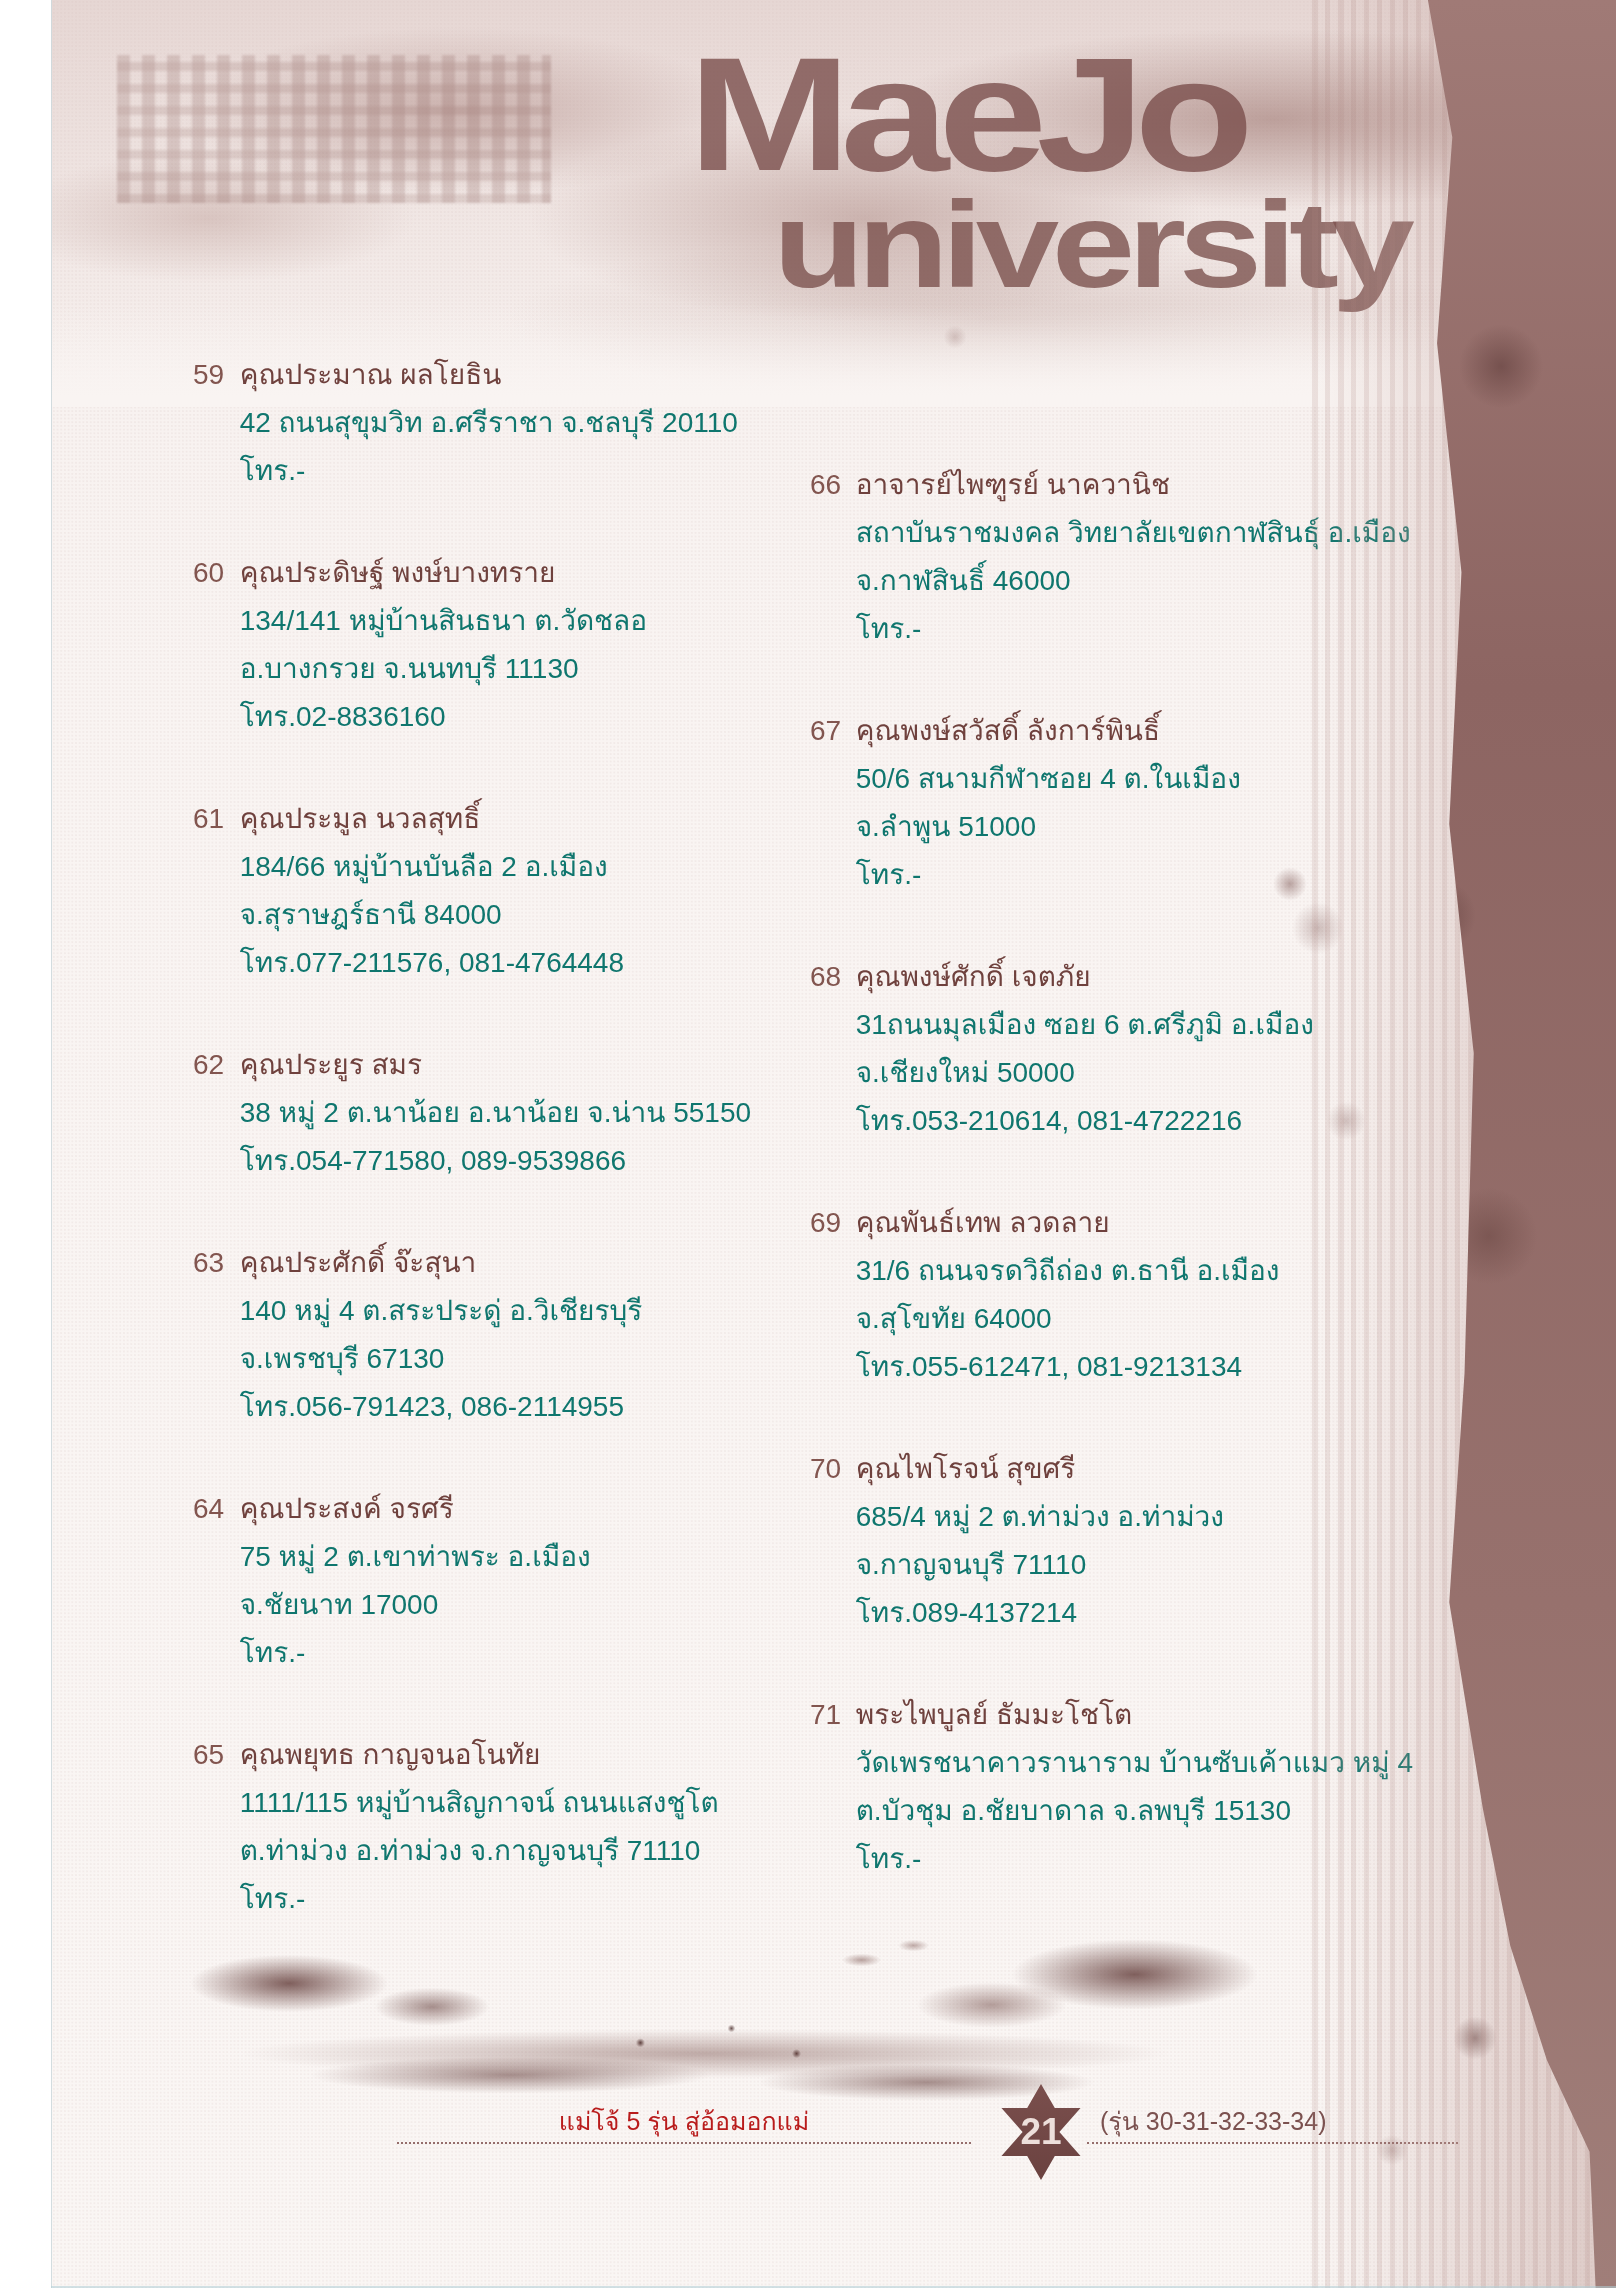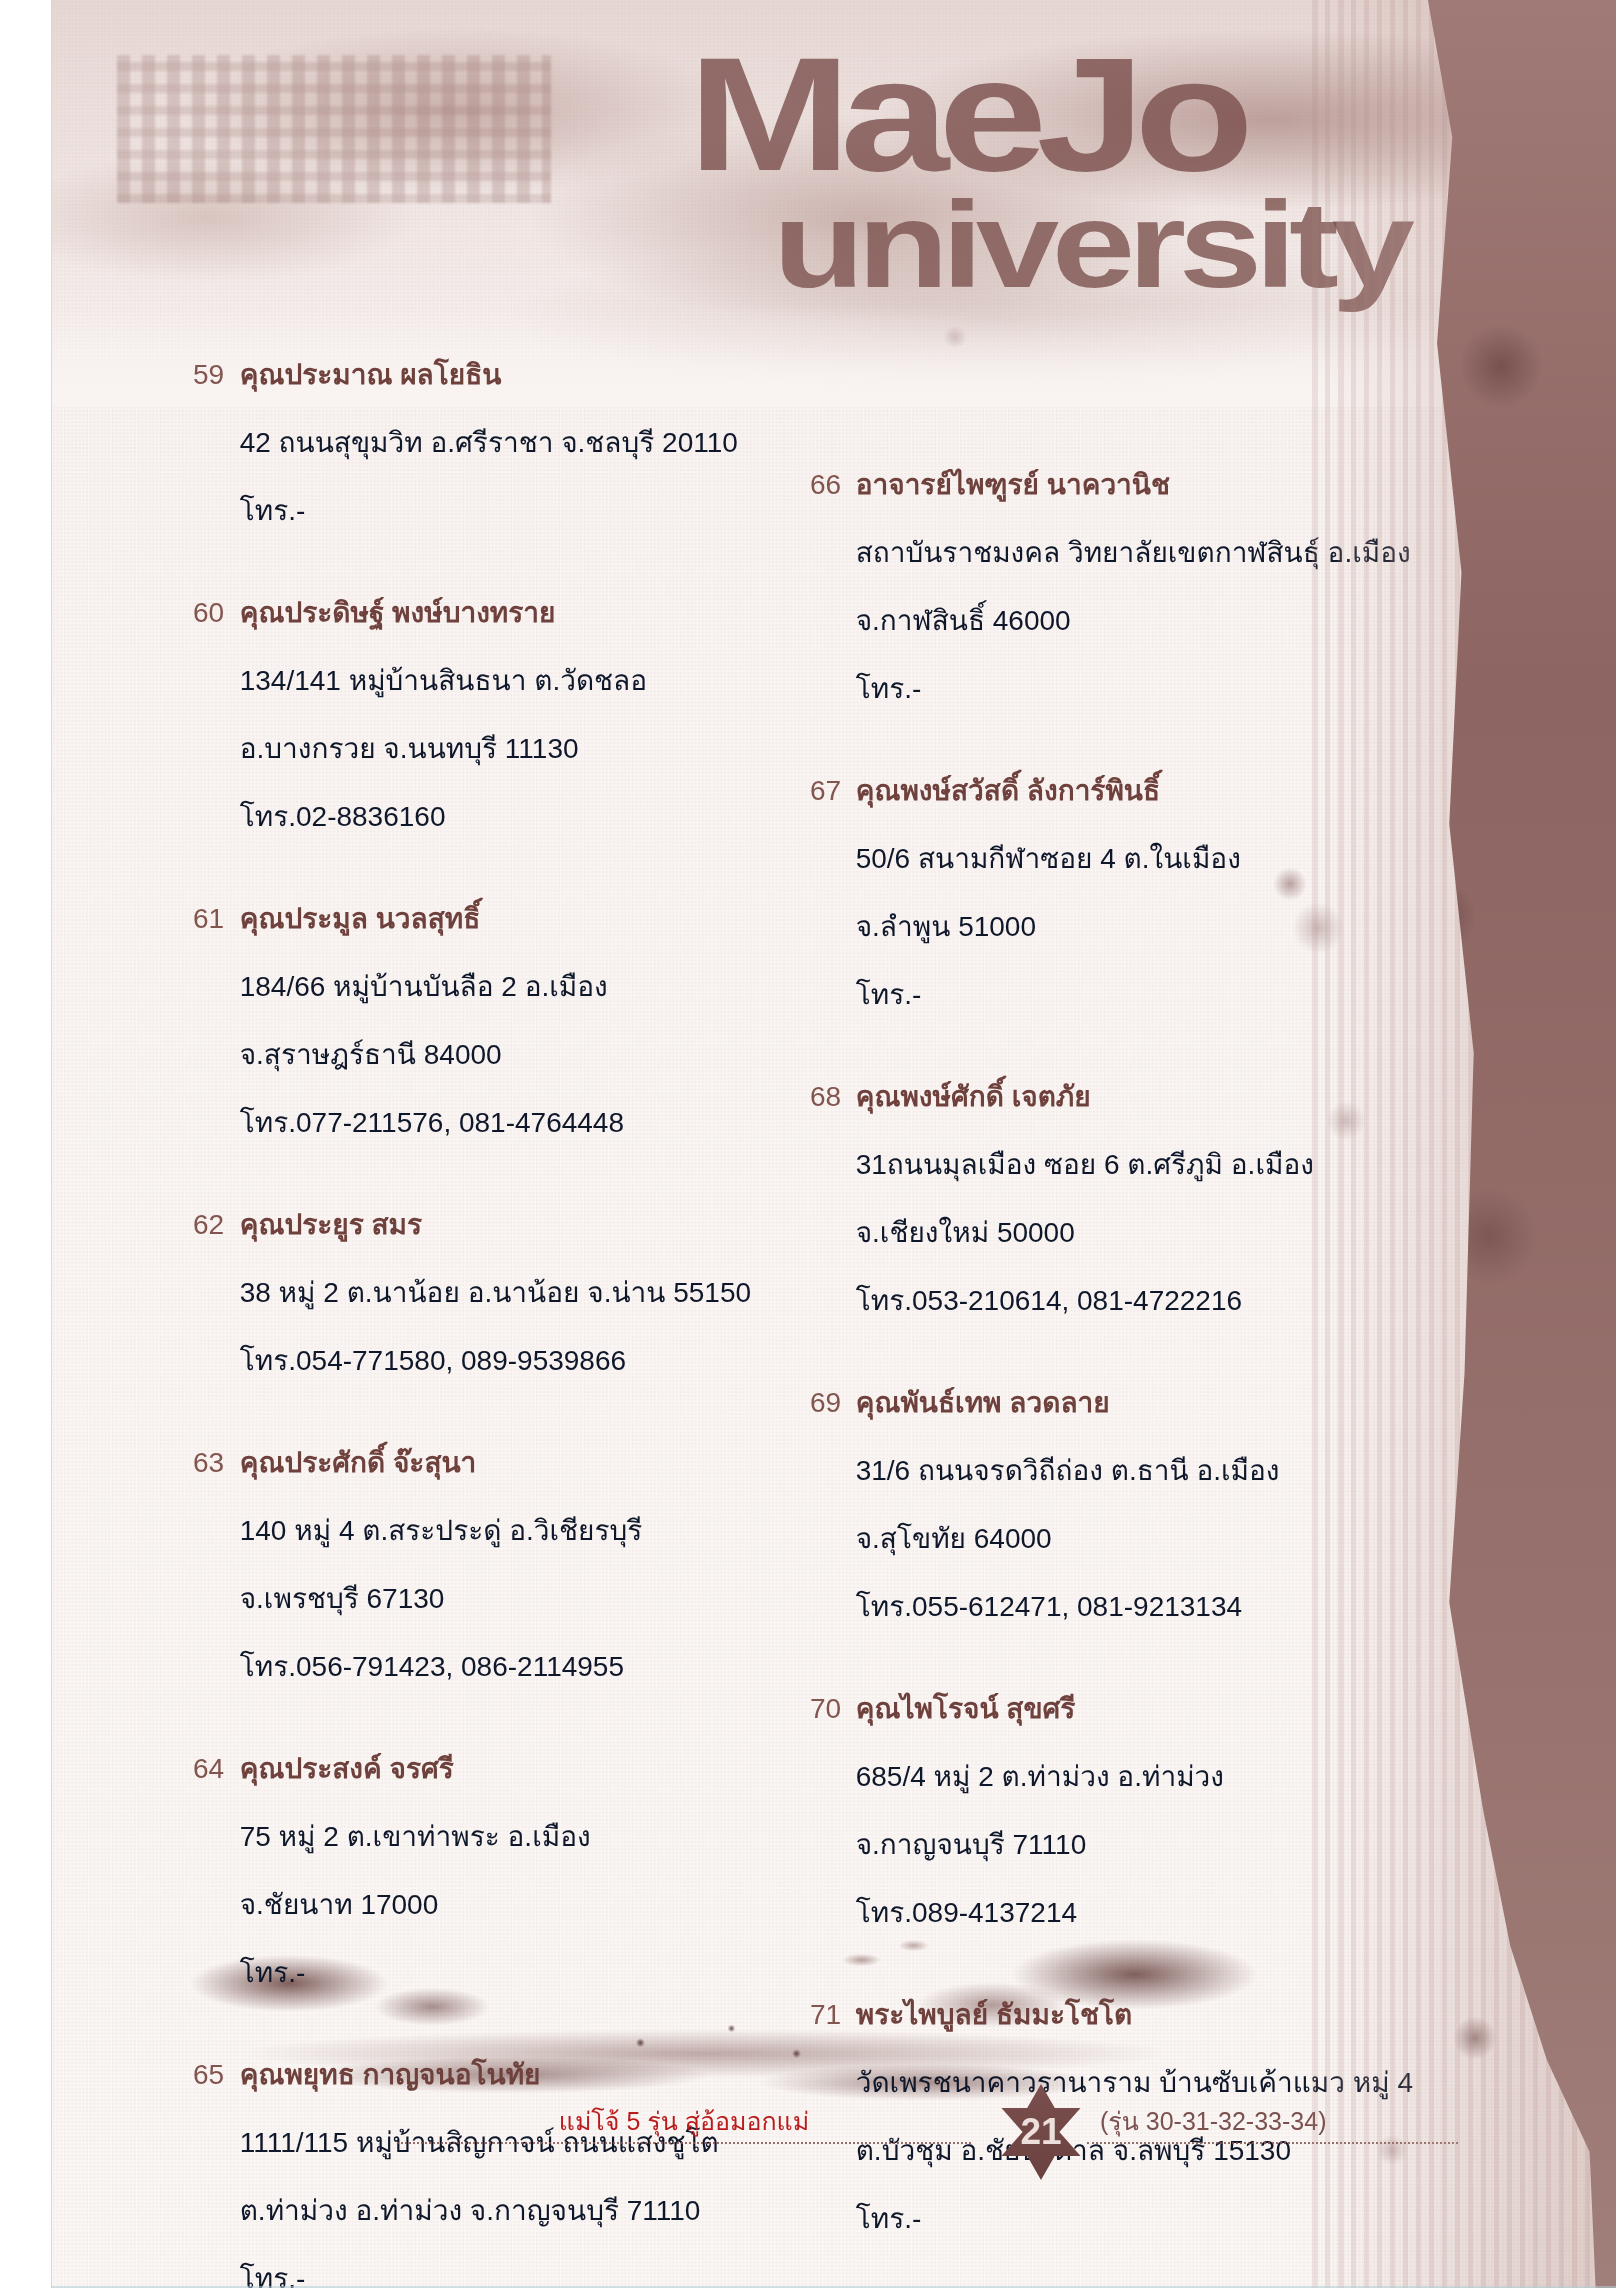--- a/index.html
+++ b/index.html
@@ -101,22 +101,22 @@
   }
   
   .col{position:absolute;z-index:4;font-size:28px;line-height:48px;}
   .col-left{left:129px;top:351px;width:688px;}
   .col-right{left:810px;top:461px;width:665px;}
   .entry{display:flex;margin-bottom:54px;}
   .col-left .num{width:55px;padding-left:52px;flex:none;text-align:center;}
   .col-right .num{width:42px;flex:none;}
   .num{color:#82554f;}
   .ebody{flex:1;padding-left:3.7px;}
-  .ename{font-weight:700;color:#6f413d;}
-  .eline{color:#0f172a;margin-top:20px;}
+  .ename{font-weight:400;color:#6f413d;}
+  .eline{color:#0f766e;}
   
   .footer-left{
     position:absolute;left:397px;top:2101px;width:574px;z-index:4;
     text-align:center;font-size:25px;line-height:41px;color:#b91c1c;
     border-bottom:2.8px dotted rgba(130,85,82,.85);
   }
   .footer-right{
     position:absolute;left:1087px;top:2101px;width:358px;z-index:4;
     text-align:left;padding-left:13px;font-size:25px;line-height:41px;color:#7b514f;
     border-bottom:2.8px dotted rgba(130,85,82,.85);

